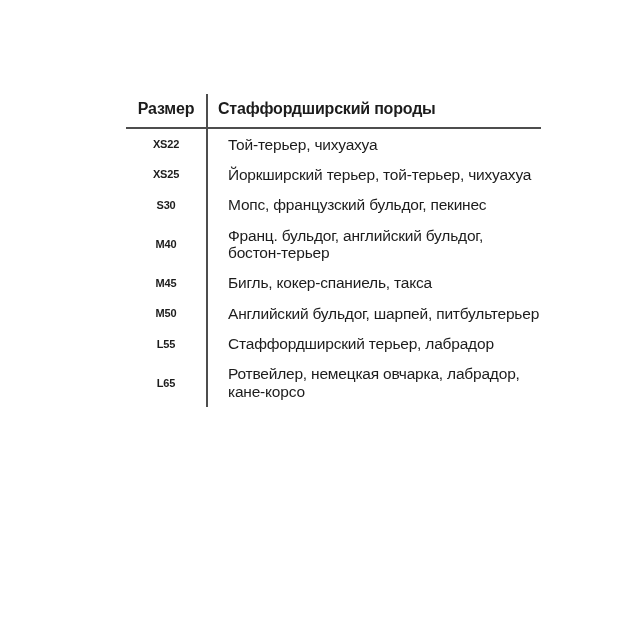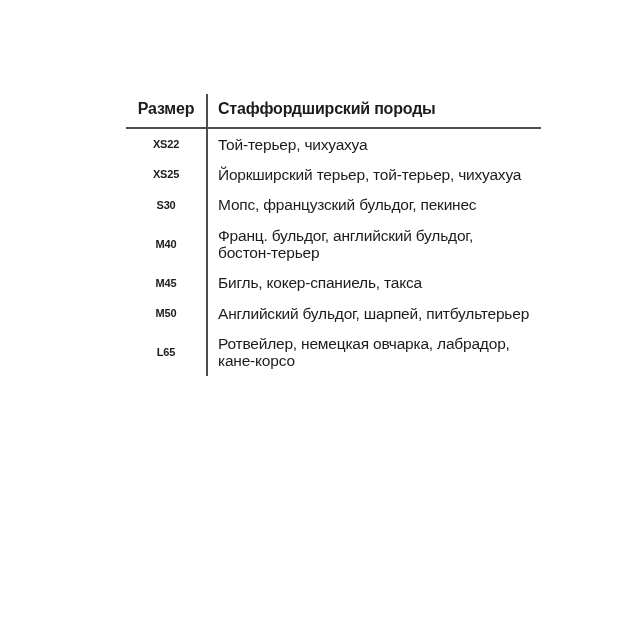--- a/index.html
+++ b/index.html
@@ -51,21 +51,21 @@
     line-height: 1.12;
   }
   tbody td.size-cell {
     text-align: center;
     font-weight: bold;
     font-size: 11px;
     border-right: 2px solid #4d4d4d;
   }
   tbody td.breeds-cell {
     text-align: left;
-    padding-left: 10px;
+    padding-left: 20px;
     white-space: pre-line;
   }
 </style>
 </head>
 <body>
 
 <div class="table-wrap">
   <table>
     <colgroup>
       <col class="size-col">
@@ -106,20 +106,24 @@
     <td class="size-cell">M45</td>
     <td class="breeds-cell">Бигль, кокер-спаниель, такса</td>
   </tr>
 
 
   <tr>
     <td class="size-cell">M50</td>
     <td class="breeds-cell">Английский бульдог, шарпей, питбультерьер</td>
   </tr>
 
+  <tr>
+    <td class="size-cell">L55</td>
+    <td class="breeds-cell">Стаффордширский терьер, лабрадор</td>
+  </tr>
 
   <tr>
     <td class="size-cell">L65</td>
     <td class="breeds-cell">Ротвейлер, немецкая овчарка, лабрадор,
 кане-корсо</td>
   </tr>
 </tbody>
   </table>
 </div>
 

